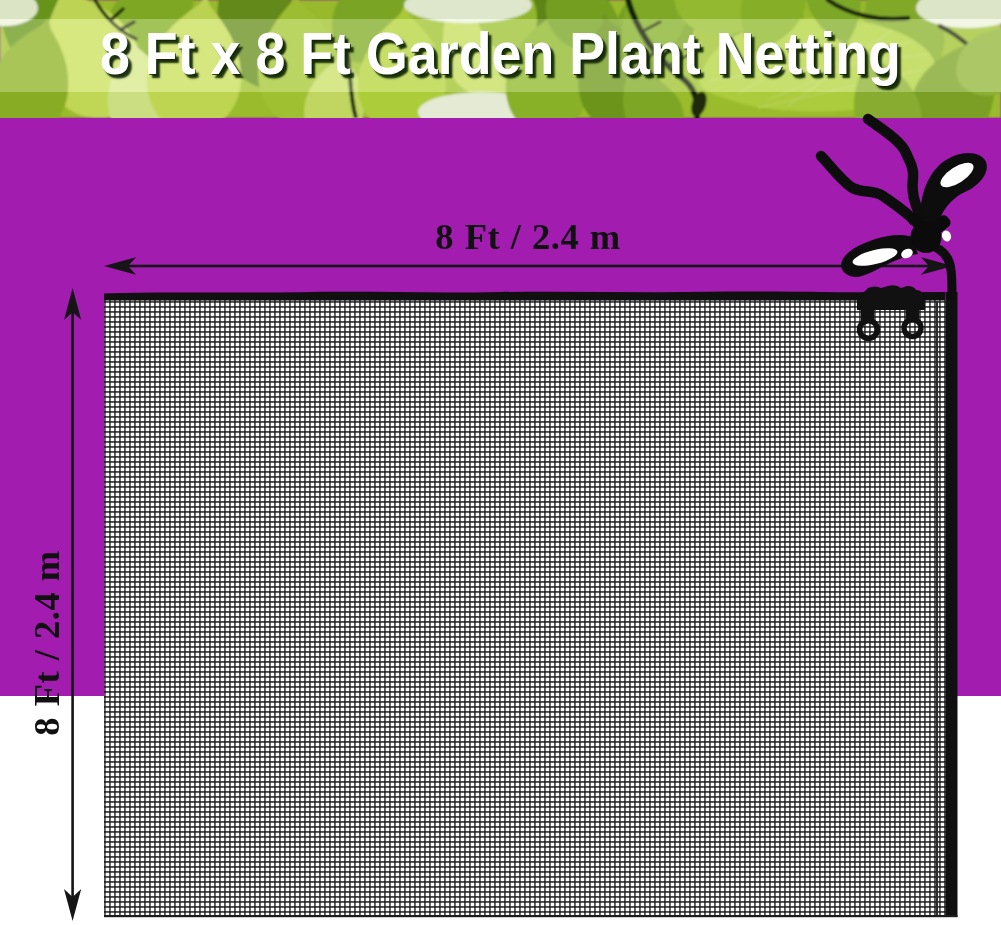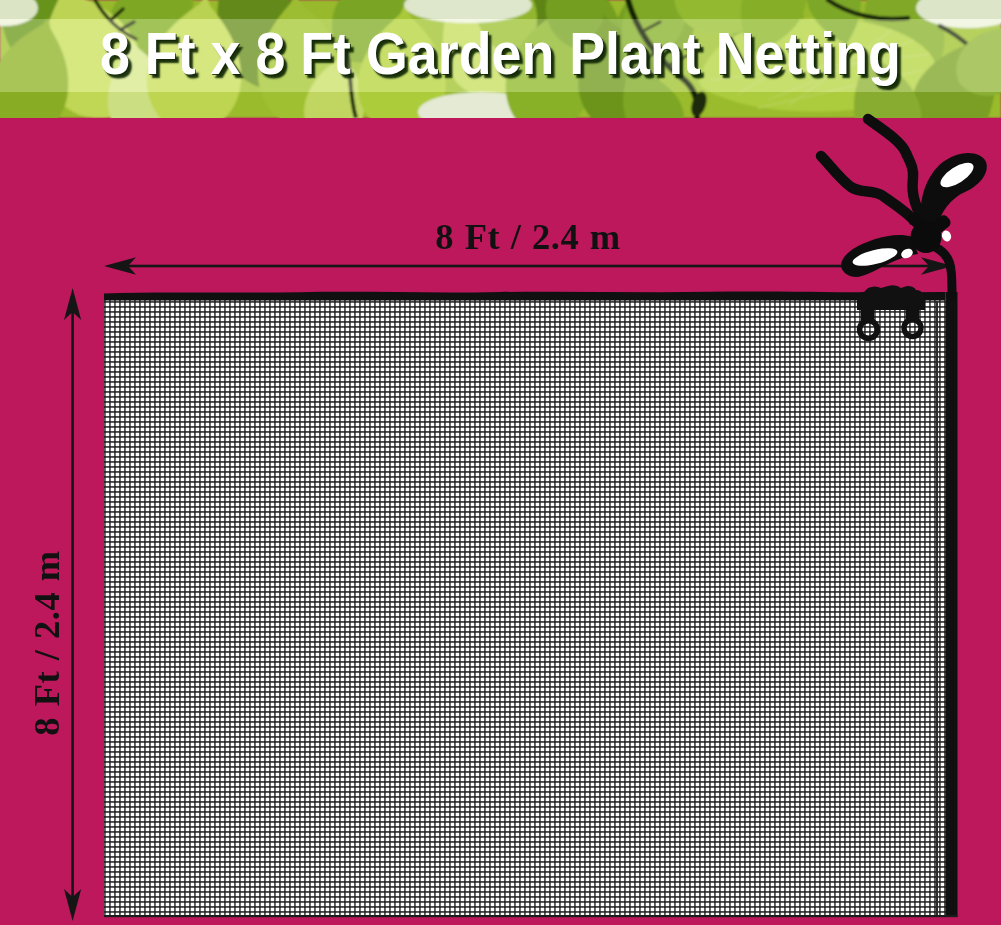--- a/index.html
+++ b/index.html
@@ -1,17 +1,17 @@
 <!DOCTYPE html>
 <html><head>
 <meta charset="utf-8">
 <style>
 html,body{margin:0;padding:0;background:#fff;}
 body{width:1001px;height:925px;overflow:hidden;font-family:"Liberation Sans",sans-serif;}
-#page{position:relative;width:1001px;height:925px;background:#be185d;}
+#page{position:relative;width:1001px;height:696px;background:#a21caf;}
 #banner{position:absolute;left:0;top:0;}
 #title{position:absolute;left:0;top:20px;width:1001px;text-align:center;font-family:"Liberation Sans",sans-serif;font-weight:bold;font-size:60px;line-height:67px;color:#fff;white-space:nowrap;transform:scaleX(0.8965);transform-origin:500px 0;text-shadow:4px 4px 2px rgba(12,34,2,0.92),1px 1px 0 rgba(12,34,2,0.8);}
 #main{position:absolute;left:0;top:0;}
 </style>
 </head>
 <body>
 <div id="page">
 
 <svg id="banner" width="1001" height="118" viewBox="0 0 1001 118">
   <defs>

